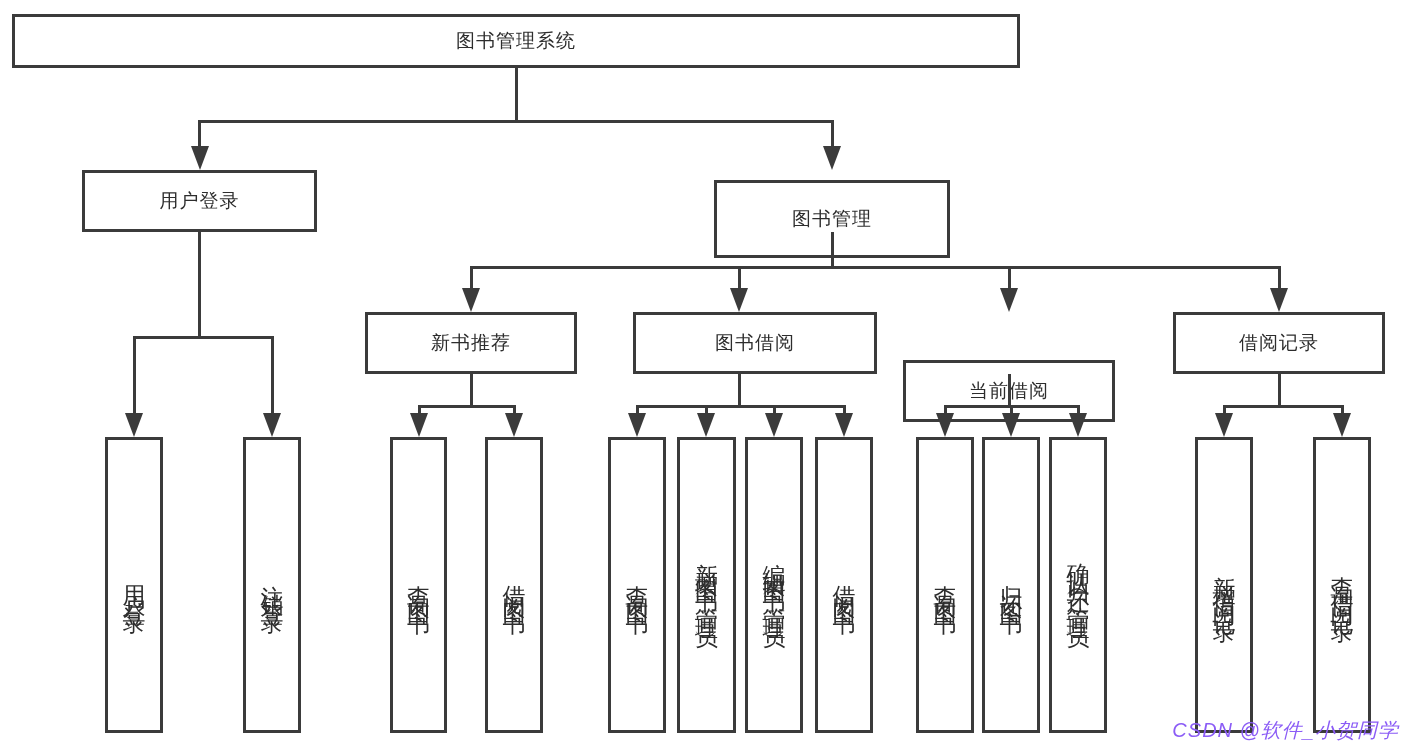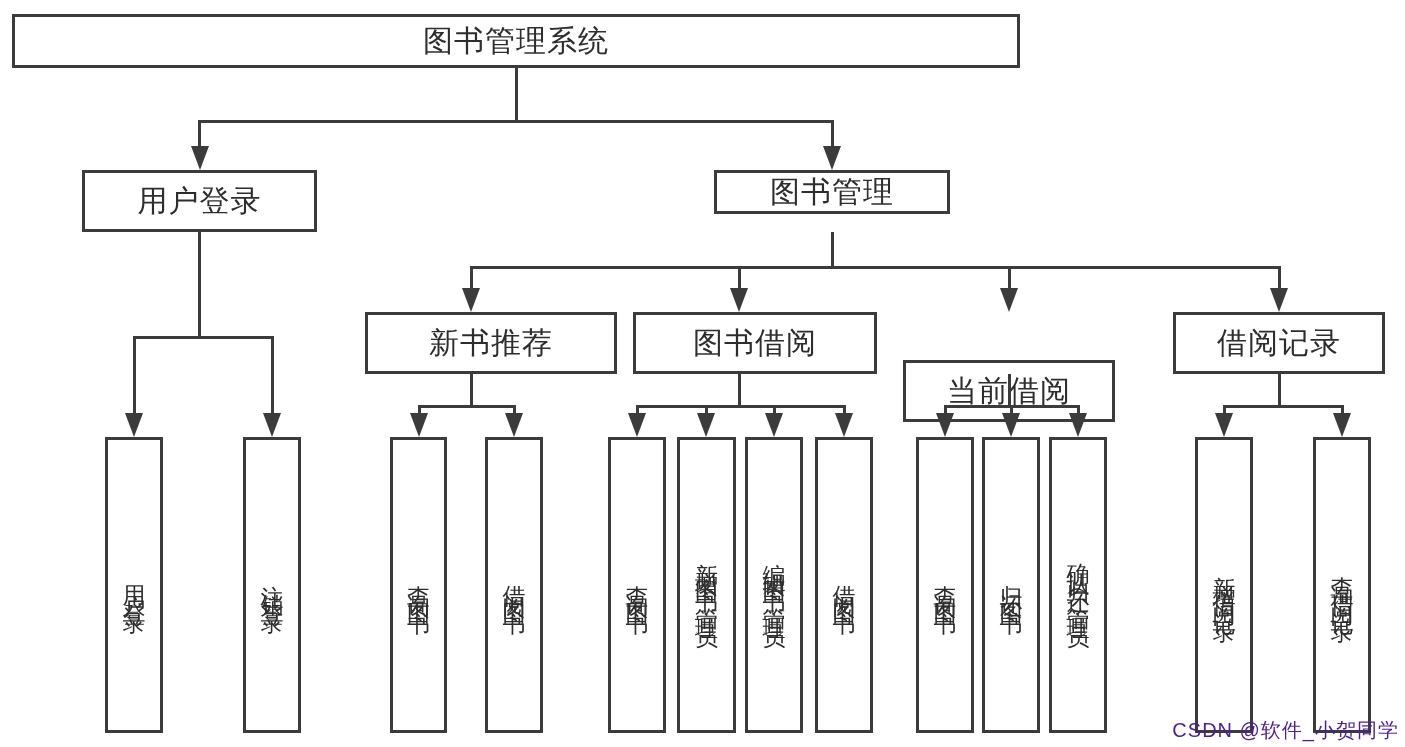--- a/index.html
+++ b/index.html
@@ -14,82 +14,83 @@
   .node {
     position:absolute;
     box-sizing:border-box;
     background:#ffffff;
     border:3px solid #3b3b3b;
     display:flex;
     align-items:center;
     justify-content:center;
     color:#2d2d2d;
   }
-  .h-label { font-size:30px; letter-spacing:1px; white-space:nowrap; }
+  .h-label { font-size:19px; letter-spacing:1px; white-space:nowrap; }
   .v-label {
     writing-mode:vertical-rl;
     text-orientation:mixed;
     font-size:23px;
     letter-spacing:9px;
     line-height:1;
   }
   .line { position:absolute; background:#3b3b3b; }
   .arrow {
     position:absolute;
     width:0; height:0;
     border-left:9px solid transparent;
     border-right:9px solid transparent;
     border-top:24px solid #3b3b3b;
   }
   .watermark {
     position:absolute;
     right:6px;
     bottom:3px;
     font-size:20px;
-    color:#4c1d95;
+    color:#8b5cf6;
     letter-spacing:1px;
     white-space:nowrap;
+    font-style:italic;
   }
 </style>
 </head>
 <body>
 
 <div class="stage">
 
   <div class="node h-label" style="left:12px; top:14px; width:1008px; height:54px;">图书管理系统</div>
 
   <div class="line" style="left:514.5px; top:68px; width:3px; height:55px;"></div>
   <div class="line" style="left:197.5px; top:120px; width:636px; height:3px;"></div>
   <div class="line" style="left:198px; top:120px; width:3px; height:28px;"></div>
   <div class="arrow" style="left:190.5px; top:146px;"></div>
   <div class="line" style="left:830.5px; top:120px; width:3px; height:28px;"></div>
   <div class="arrow" style="left:823px; top:146px;"></div>
 
   <div class="node h-label" style="left:82px; top:170px; width:235px; height:62px;">用户登录</div>
-  <div class="node h-label" style="left:714px; top:170px; width:236px; height:44px;text-align:center;">图书管理</div>
+  <div class="node h-label" style="left:714px; top:180px; width:236px; height:78px;text-align:center;">图书管理</div>
 
   <div class="line" style="left:198px; top:232px; width:3px; height:104px;"></div>
   <div class="line" style="left:132.5px; top:336px; width:141px; height:3px;"></div>
   <div class="line" style="left:132.5px; top:336px; width:3px; height:81px;"></div>
   <div class="arrow" style="left:125px; top:413px;"></div>
   <div class="line" style="left:270.5px; top:336px; width:3px; height:81px;"></div>
   <div class="arrow" style="left:263px; top:413px;"></div>
 
   <div class="line" style="left:830.5px; top:232px; width:3px; height:37px;"></div>
   <div class="line" style="left:469.5px; top:266px; width:811px; height:3px;"></div>
   <div class="line" style="left:469.5px; top:266px; width:3px; height:24px;"></div>
   <div class="arrow" style="left:462px; top:288px;"></div>
   <div class="line" style="left:737.5px; top:266px; width:3px; height:24px;"></div>
   <div class="arrow" style="left:730px; top:288px;"></div>
   <div class="line" style="left:1007.5px; top:266px; width:3px; height:24px;"></div>
   <div class="arrow" style="left:1000px; top:288px;"></div>
   <div class="line" style="left:1277.5px; top:266px; width:3px; height:24px;"></div>
   <div class="arrow" style="left:1270px; top:288px;"></div>
 
-  <div class="node h-label" style="left:365px; top:312px; width:252px; height:62px;">新书推荐</div>
+  <div class="node h-label" style="left:365px; top:312px; width:212px; height:62px;">新书推荐</div>
   <div class="node h-label" style="left:633px; top:312px; width:244px; height:62px;">图书借阅</div>
   <div class="node h-label" style="left:903px; top:312px; width:212px; height:62px;margin-top:48px;">当前借阅</div>
   <div class="node h-label" style="left:1173px; top:312px; width:212px; height:62px;">借阅记录</div>
 
   <div class="line" style="left:469.5px; top:374px; width:3px; height:31px;"></div>
   <div class="line" style="left:417.5px; top:405px; width:98px; height:3px;"></div>
   <div class="line" style="left:417.5px; top:405px; width:3px; height:12px;"></div>
   <div class="arrow" style="left:410px; top:413px;"></div>
   <div class="line" style="left:512.5px; top:405px; width:3px; height:12px;"></div>
   <div class="arrow" style="left:505px; top:413px;"></div>

